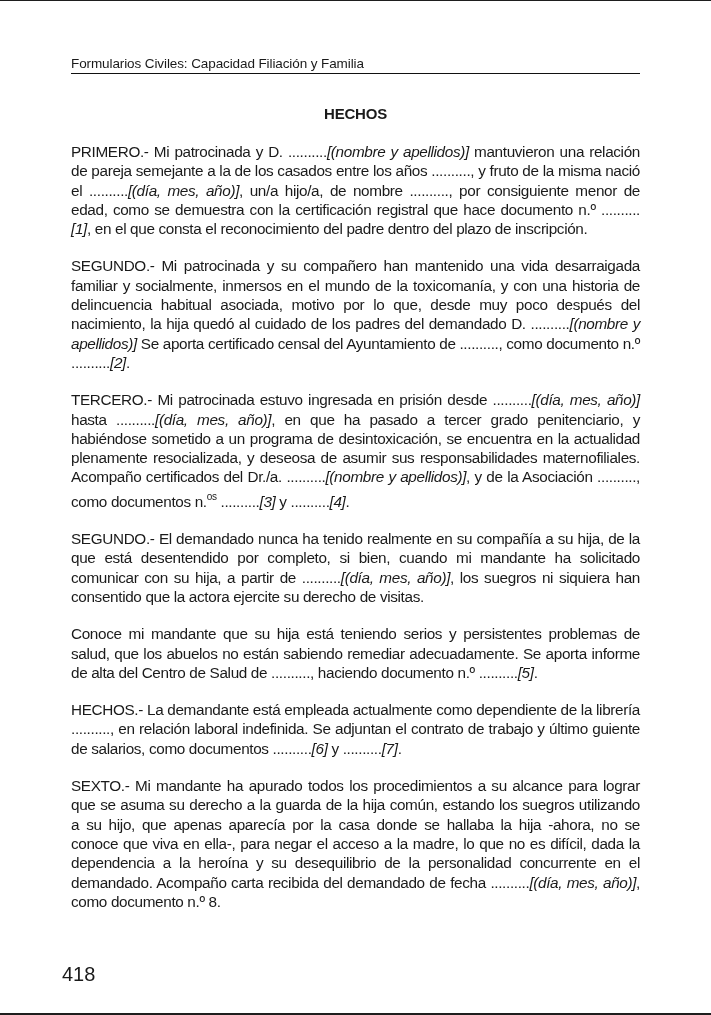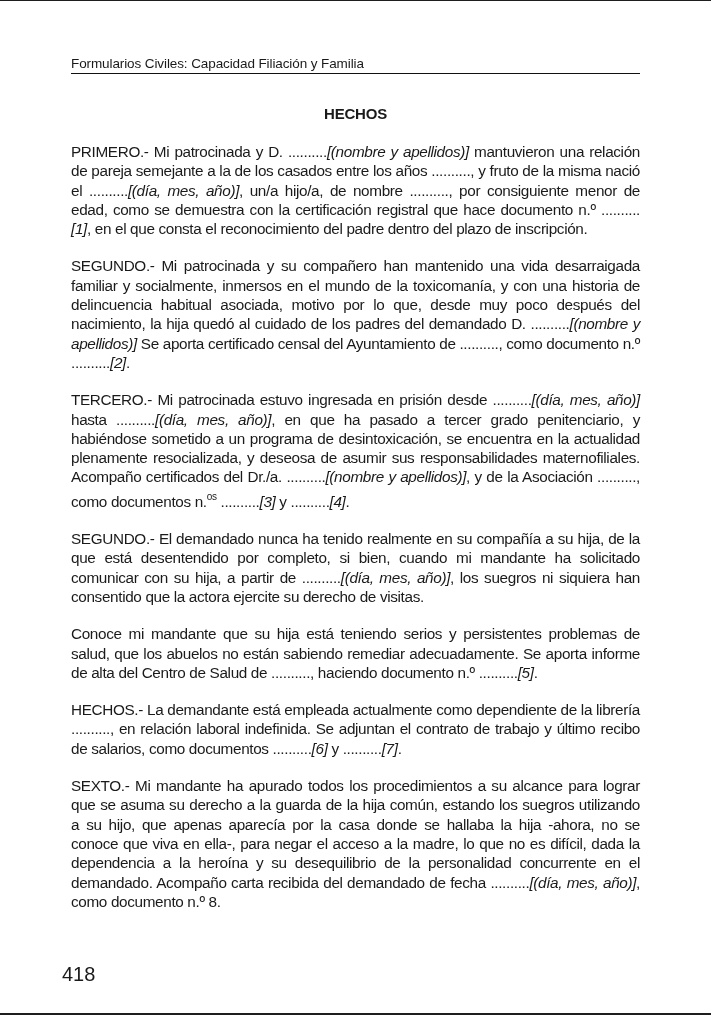--- a/index.html
+++ b/index.html
@@ -30,20 +30,20 @@
   <p class="para"><b>PRIMERO.-</b><span> Mi patrocinada y D. ..........</span><i>[(nombre y apellidos)]</i><span> mantuvieron una relación de pareja semejante a la de los casados entre los años .........., y fruto de la misma nació el ..........</span><i>[(día, mes, año)]</i><span>, un/a hijo/a, de nombre .........., por consi­guiente menor de edad, como se demuestra con la certificación registral que hace documento n.º ..........</span><i>[1]</i><span>, en el que consta el reconocimiento del padre dentro del plazo de inscripción.</span></p>
 
   <p class="para"><b>SEGUNDO.-</b><span>  Mi patrocinada y su compañero han mantenido una vida desarraigada familiar y socialmente, inmersos en el mundo de la toxicomanía, y con una historia de delincuencia habitual asociada, motivo por lo que, desde muy poco después del nacimiento, la hija quedó al cuidado de los padres del demandado D. ..........</span><i>[(nom­bre y apellidos)]</i><span> Se aporta certificado censal del Ayuntamiento de .........., como documento n.º ..........</span><i>[2]</i><span>.</span></p>
 
   <p class="para"><b>TERCERO.-</b><span> Mi patrocinada estuvo ingresada en prisión desde ..........</span><i>[(día, mes, año)]</i><span> hasta ..........</span><i>[(día, mes, año)]</i><span>, en que ha pasado a tercer grado penitenciario, y habiéndose sometido a un programa de desintoxicación, se encuentra en la actua­lidad plenamente resocializada, y deseosa de asumir sus responsabilidades materno­filiales. Acompaño certificados del Dr./a. ..........</span><i>[(nombre y apellidos)]</i><span>, y de la Aso­ciación .........., como documentos n.</span><span class="sup">os</span><span> ..........</span><i>[3]</i><span> y ..........</span><i>[4]</i><span>.</span></p>
 
   <p class="para"><b>SEGUNDO.-</b><span>  El demandado nunca ha tenido realmente en su compañía a su hija, de la que está desentendido por completo, si bien, cuando mi mandante ha solicitado comunicar con su hija, a partir de ..........</span><i>[(día, mes, año)]</i><span>, los suegros ni siquiera han consentido que la actora ejercite su derecho de visitas.</span></p>
 
   <p class="para"><span>Conoce mi mandante que su hija está teniendo serios y persistentes problemas de salud, que los abuelos no están sabiendo remediar adecuadamente. Se aporta informe de alta del Centro de Salud de .........., haciendo documento n.º ..........</span><i>[5]</i><span>.</span></p>
 
-  <p class="para"><b>HECHOS.-</b><span> La demandante está empleada actualmente como dependiente de la librería .........., en relación laboral indefinida. Se adjuntan el contrato de trabajo y último recibo de salarios, como documentos ..........</span><i>[6]</i><span> y ..........</span><i>[7]</i><span>.</span></p>
+  <p class="para"><b>HECHOS.-</b><span> La demandante está empleada actualmente como dependiente de la librería .........., en relación laboral indefinida. Se adjuntan el contrato de trabajo y último guiente de salarios, como documentos ..........</span><i>[6]</i><span> y ..........</span><i>[7]</i><span>.</span></p>
 
   <p class="para"><b>SEXTO.-</b><span>  Mi mandante ha apurado todos los procedimientos a su alcance para lograr que se asuma su derecho a la guarda de la hija común, estando los suegros utilizando a su hijo, que apenas aparecía por la casa donde se hallaba la hija -ahora, no se conoce que viva en ella-, para negar el acceso a la madre, lo que no es difícil, dada la dependencia a la heroína y su desequilibrio de la personalidad concurrente en el demandado. Acompaño carta recibida del demandado de fecha ..........</span><i>[(día, mes, año)]</i><span>, como documento n.º 8.</span></p>
 </div>
 
 <div class="page-number">418</div>
 
 <div class="edge-bottom"></div>
 
 </body></html>

